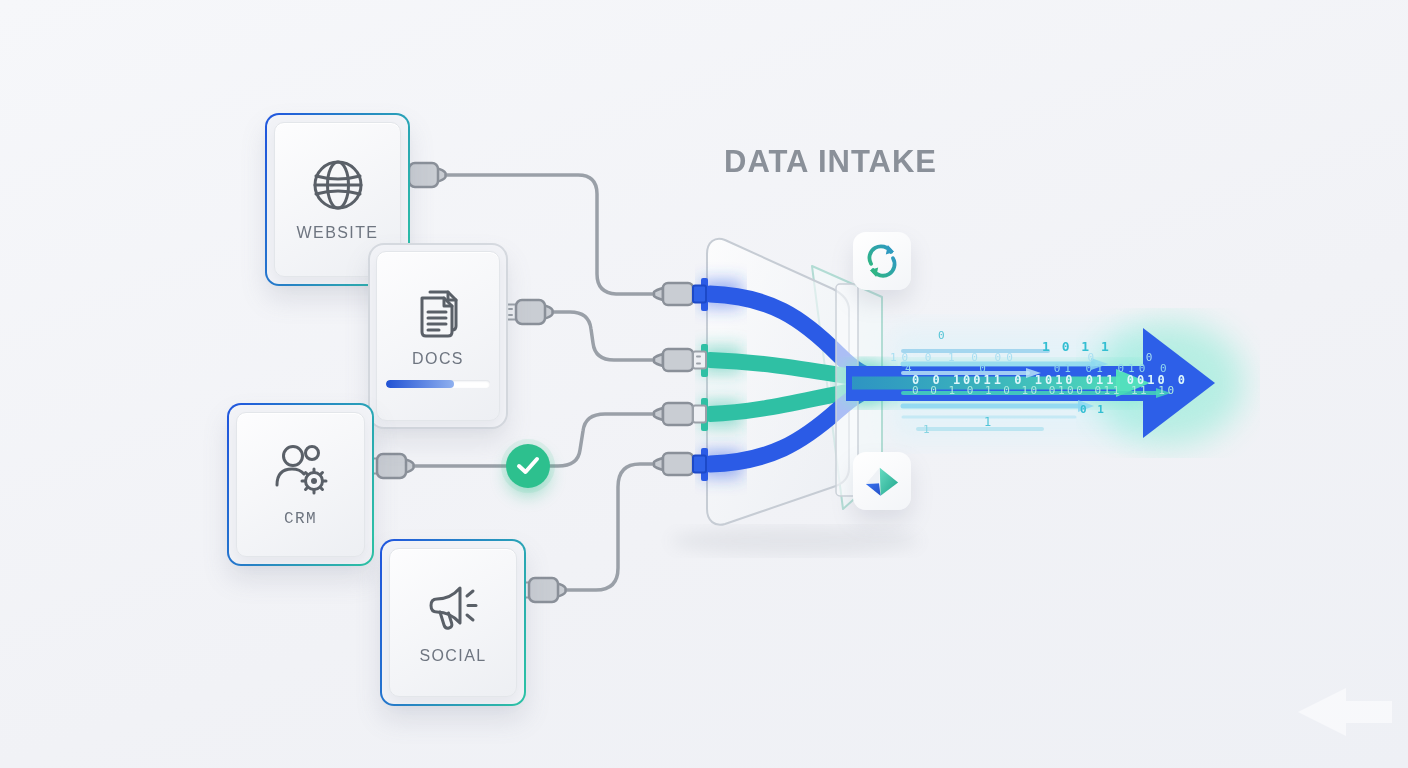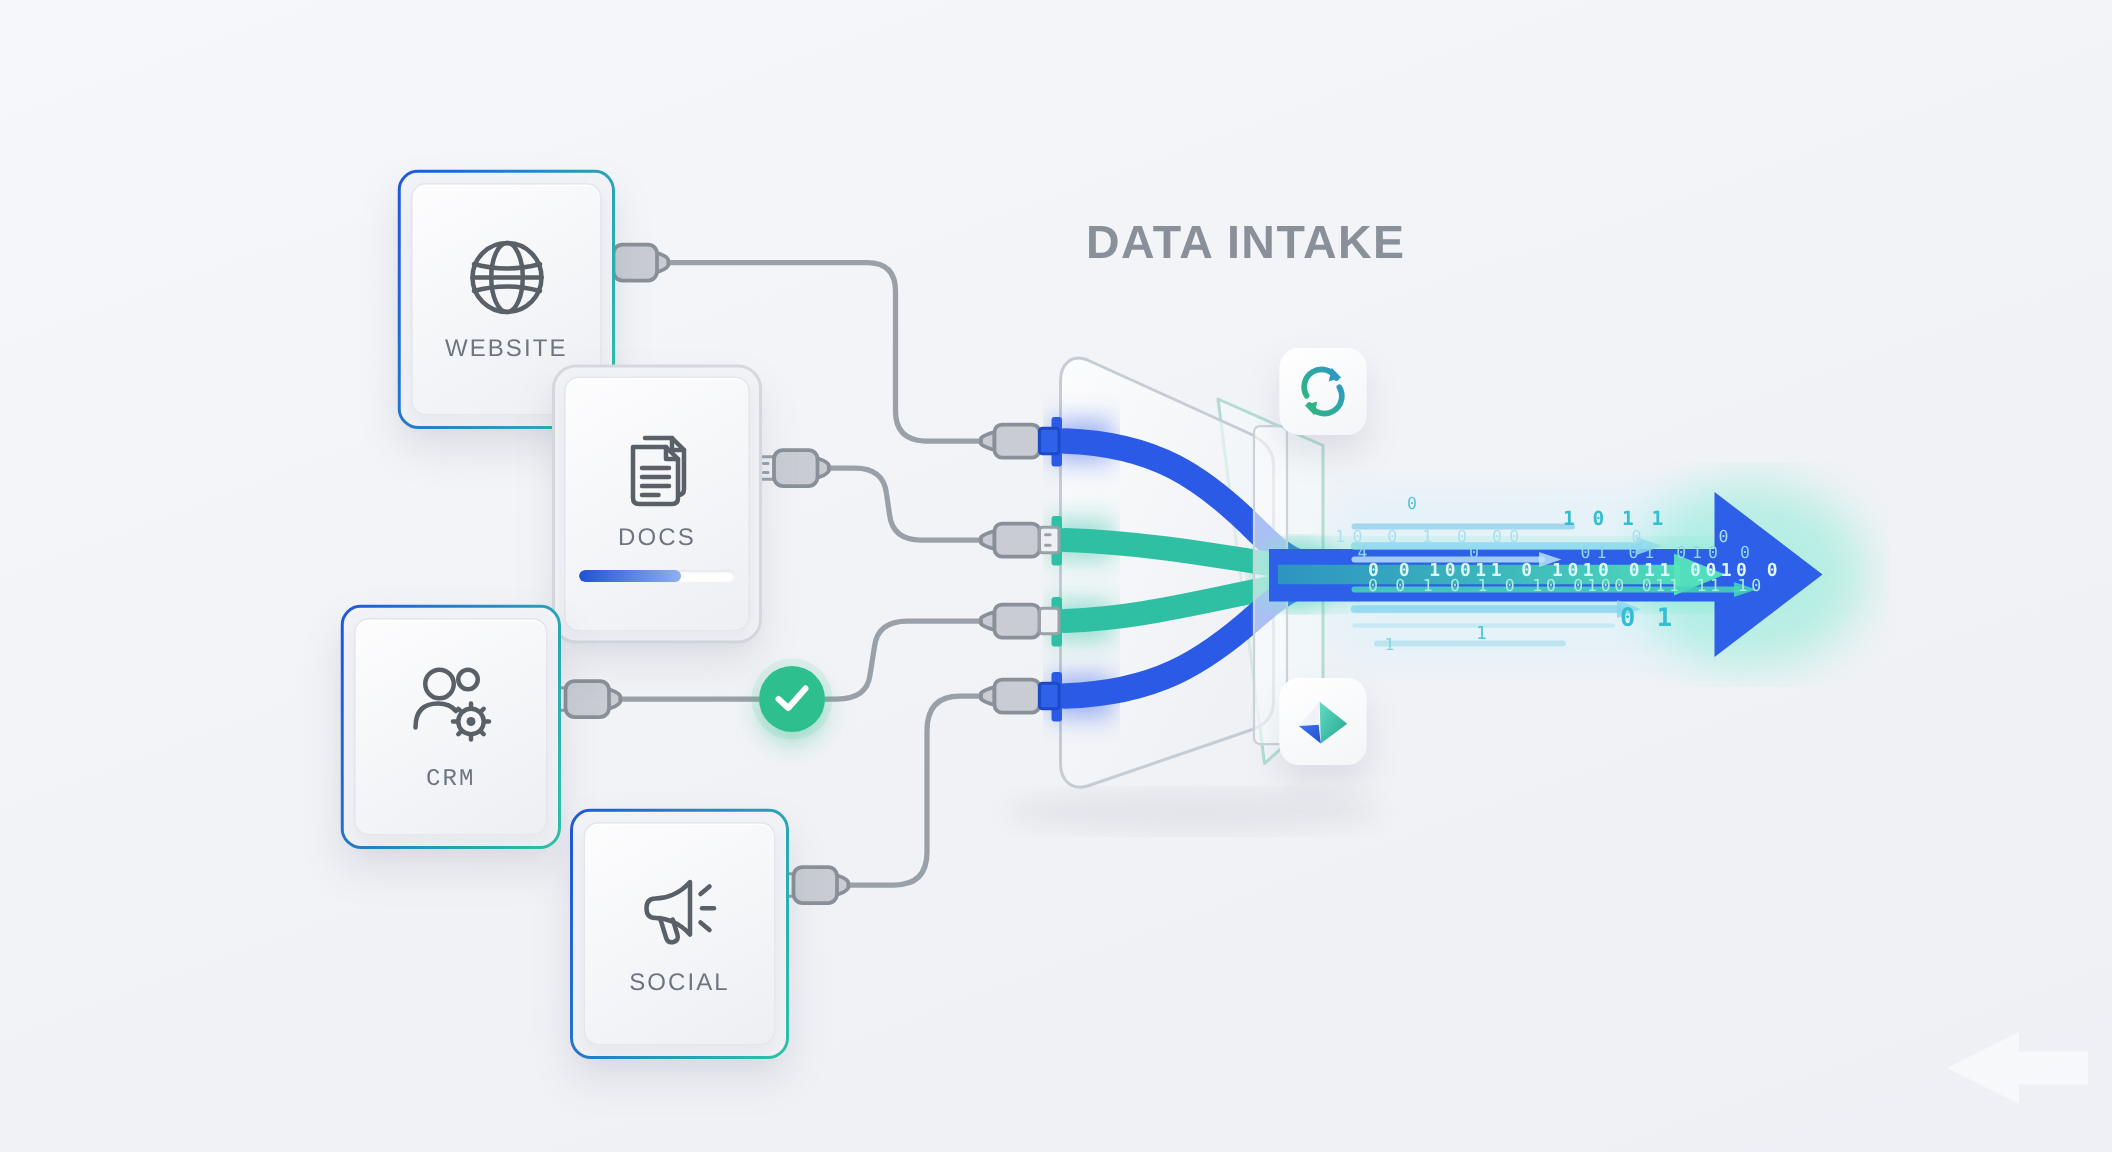--- a/index.html
+++ b/index.html
@@ -35,21 +35,21 @@
     display:flex;align-items:center;justify-content:center;}
 
   
   .digit{position:absolute;z-index:6;font-family:"DejaVu Sans Mono",monospace;white-space:pre;line-height:1;}
   .d-a0{left:938px;top:330px;font-size:11px;color:#54c4d6;}
   .d-a1{left:1042px;top:340px;font-size:13px;font-weight:700;color:#33bed2;letter-spacing:2px;}
   .d-r1{left:890px;top:352px;font-size:11px;letter-spacing:5px;color:#a9dff2;}
   .d-r2{left:905px;top:363px;font-size:11px;letter-spacing:4px;color:#8fd6ee;}
   .d-r3{left:912px;top:374px;font-size:12px;letter-spacing:3px;font-weight:700;color:#ddf7fb;}
   .d-r4{left:912px;top:385px;font-size:11px;letter-spacing:2.5px;color:#aeeadf;}
-  .d-b0{left:1080px;top:404px;font-size:17px;font-weight:700;color:#33bed2;letter-spacing:2px;}
+  .d-b0{left:1080px;top:404px;font-size:11px;font-weight:700;color:#33bed2;letter-spacing:2px;}
   .d-b1{left:984px;top:416px;font-size:12px;color:#4fc4d8;}
   .d-b2{left:923px;top:424px;font-size:11px;color:#86d4e2;}
 </style>
 </head>
 <body>
 
 <div id="stage">
 
   <svg id="art" width="1408" height="768" viewBox="0 0 1408 768">
     <defs>

